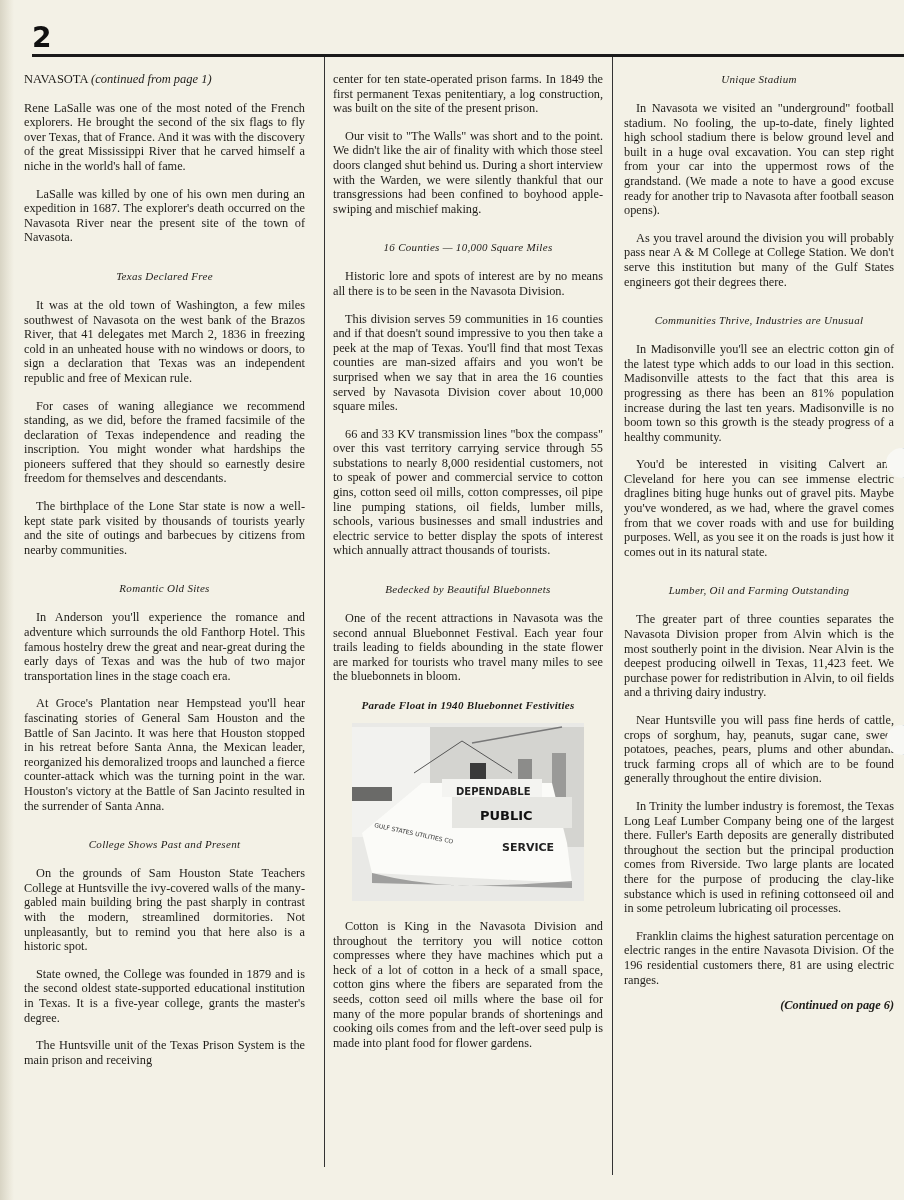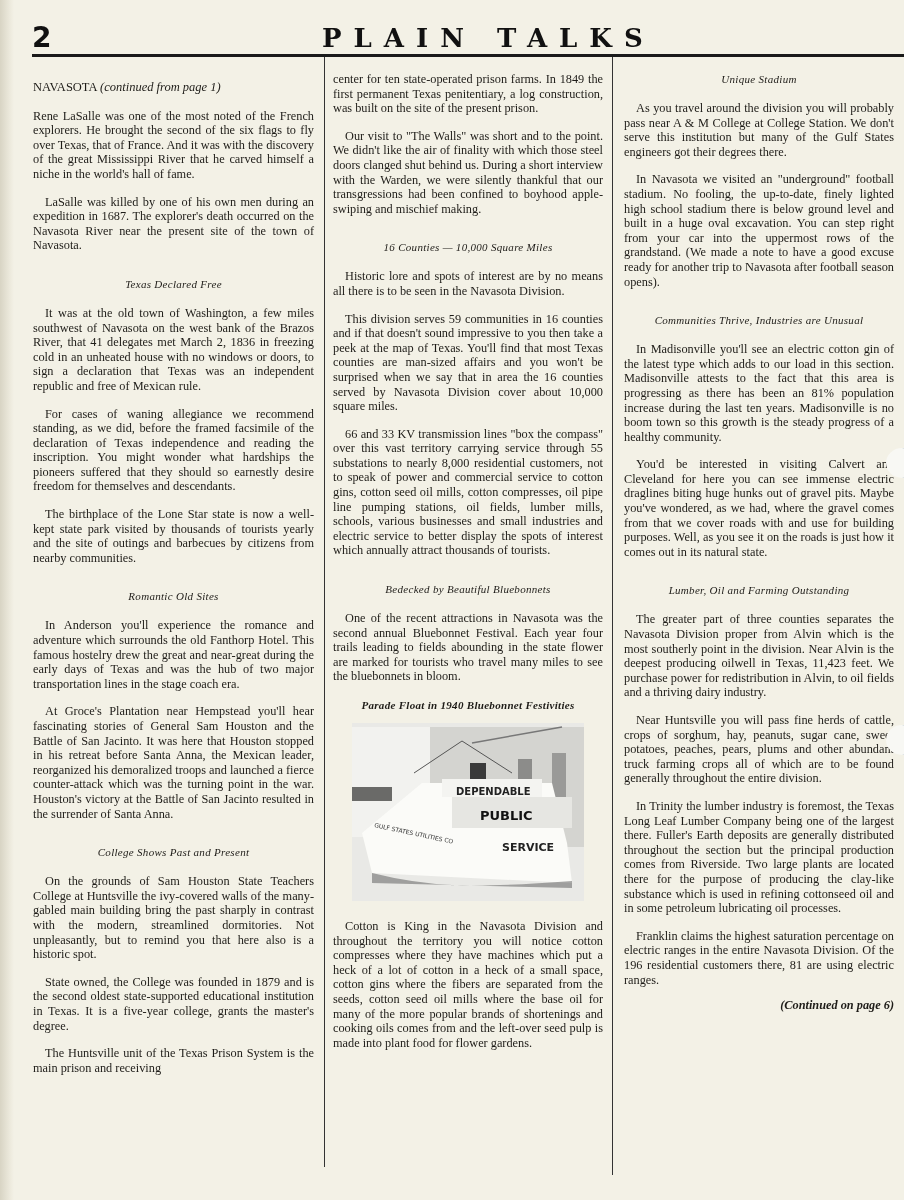--- a/index.html
+++ b/index.html
@@ -31,21 +31,21 @@
     position: absolute; left: 32px; top: 54px; width: 872px; height: 3px; background: #1a1a1a;
   }
   .vrule { position: absolute; top: 57px; width: 1px; background: #333; }
   .vrule.v1 { left: 324px; height: 1110px; }
   .vrule.v2 { left: 612px; height: 1118px; }
   .col {
     position: absolute; top: 72px;
     font-size: 12.3px; line-height: 14.6px;
     text-align: justify;
   }
-  .col1 { left: 33px; width: 281px; margin-top: 8px; }
+  .col1 { left: 24px; width: 281px; }
   .col2 { left: 333px; width: 270px; }
   .col3 { left: 624px; width: 270px; }
   .col p { margin: 0 0 13px 0; text-indent: 12px; font-family: Liberation Serif, serif; }
   .col p.first { text-indent: 0; }
   .col h3 {
     font-style: italic; font-weight: normal; text-align: center;
     font-size: 11px; line-height: 15px; margin: 24px 0 14px 0; letter-spacing: 0.3px;
   }
   .col h3.top { margin-top: 0; }
   .col h3.cap { margin: 14px 0 10px 0; font-weight: bold; }
@@ -63,21 +63,20 @@
     border-right: 2px solid #7c93a8; background: #f8f8f4;
   }
 </style>
 </head>
 <body>
 
 <div class="binding"></div>
 
 <div class="masthead">
   <span class="page-num">2</span>
-  <span class="pub-title">PLAIN TALKS</span>
 </div>
 <div class="rule"></div>
 <div class="vrule v1"></div>
 <div class="vrule v2"></div>
 
 <div class="col col1">
   <div class="lead">
     <span>NAVASOTA</span>
     <em>(continued from page 1)</em>
   </div>
@@ -133,22 +132,22 @@
       <text x="22" y="104" font-size="6" font-family="DejaVu Sans, sans-serif" fill="#333" transform="rotate(12 22 104)">GULF STATES UTILITIES CO</text>
       <path d="M20,150 Q60,160 100,162 T220,158 L220,165 L20,160 Z" fill="#555" opacity="0.5"></path>
     </svg>
   </div>
 
   <p>Cotton is King in the Navasota Division and throughout the territory you will notice cotton compresses where they have machines which put a heck of a lot of cotton in a heck of a small space, cotton gins where the fibers are separated from the seeds, cotton seed oil mills where the base oil for many of the more popular brands of shortenings and cooking oils comes from and the left-over seed pulp is made into plant food for flower gardens.</p>
 </div>
 
 <div class="col col3">
   <h3 class="top">Unique Stadium</h3>
+  <p>In Navasota we visited an "underground" football stadium. No fooling, the up-to-date, finely lighted high school stadium there is below ground level and built in a huge oval excavation. You can step right from your car into the uppermost rows of the grandstand. (We made a note to have a good excuse ready for another trip to Navasota after football season opens).</p>
   <p>As you travel around the division you will probably pass near A &amp; M College at College Station. We don't serve this institution but many of the Gulf States engineers got their degrees there.</p>
-  <p>In Navasota we visited an "underground" football stadium. No fooling, the up-to-date, finely lighted high school stadium there is below ground level and built in a huge oval excavation. You can step right from your car into the uppermost rows of the grandstand. (We made a note to have a good excuse ready for another trip to Navasota after football season opens).</p>
 
   <h3>Communities Thrive, Industries are Unusual</h3>
   <p>In Madisonville you'll see an electric cotton gin of the latest type which adds to our load in this section. Madisonville attests to the fact that this area is progressing as there has been an 81% population increase during the last ten years. Madisonville is no boom town so this growth is the steady progress of a healthy community.</p>
   <p>You'd be interested in visiting Calvert and Cleveland for here you can see immense electric draglines biting huge hunks out of gravel pits. Maybe you've wondered, as we had, where the gravel comes from that we cover roads with and use for building purposes. Well, as you see it on the roads is just how it comes out in its natural state.</p>
 
   <h3>Lumber, Oil and Farming Outstanding</h3>
   <p>The greater part of three counties separates the Navasota Division proper from Alvin which is the most southerly point in the division. Near Alvin is the deepest producing oilwell in Texas, 11,423 feet. We purchase power for redistribution in Alvin, to oil fields and a thriving dairy industry.</p>
   <p>Near Huntsville you will pass fine herds of cattle, crops of sorghum, hay, peanuts, sugar cane, sweet potatoes, peaches, pears, plums and other abundant truck farming crops all of which are to be found generally throughout the entire division.</p>
   <p>In Trinity the lumber industry is foremost, the Texas Long Leaf Lumber Company being one of the largest there. Fuller's Earth deposits are generally distributed throughout the section but the principal production comes from Riverside. Two large plants are located there for the purpose of producing the clay-like substance which is used in refining cottonseed oil and in some petroleum lubricating oil processes.</p>
   <p>Franklin claims the highest saturation percentage on electric ranges in the entire Navasota Division. Of the 196 residential customers there, 81 are using electric ranges.</p>

